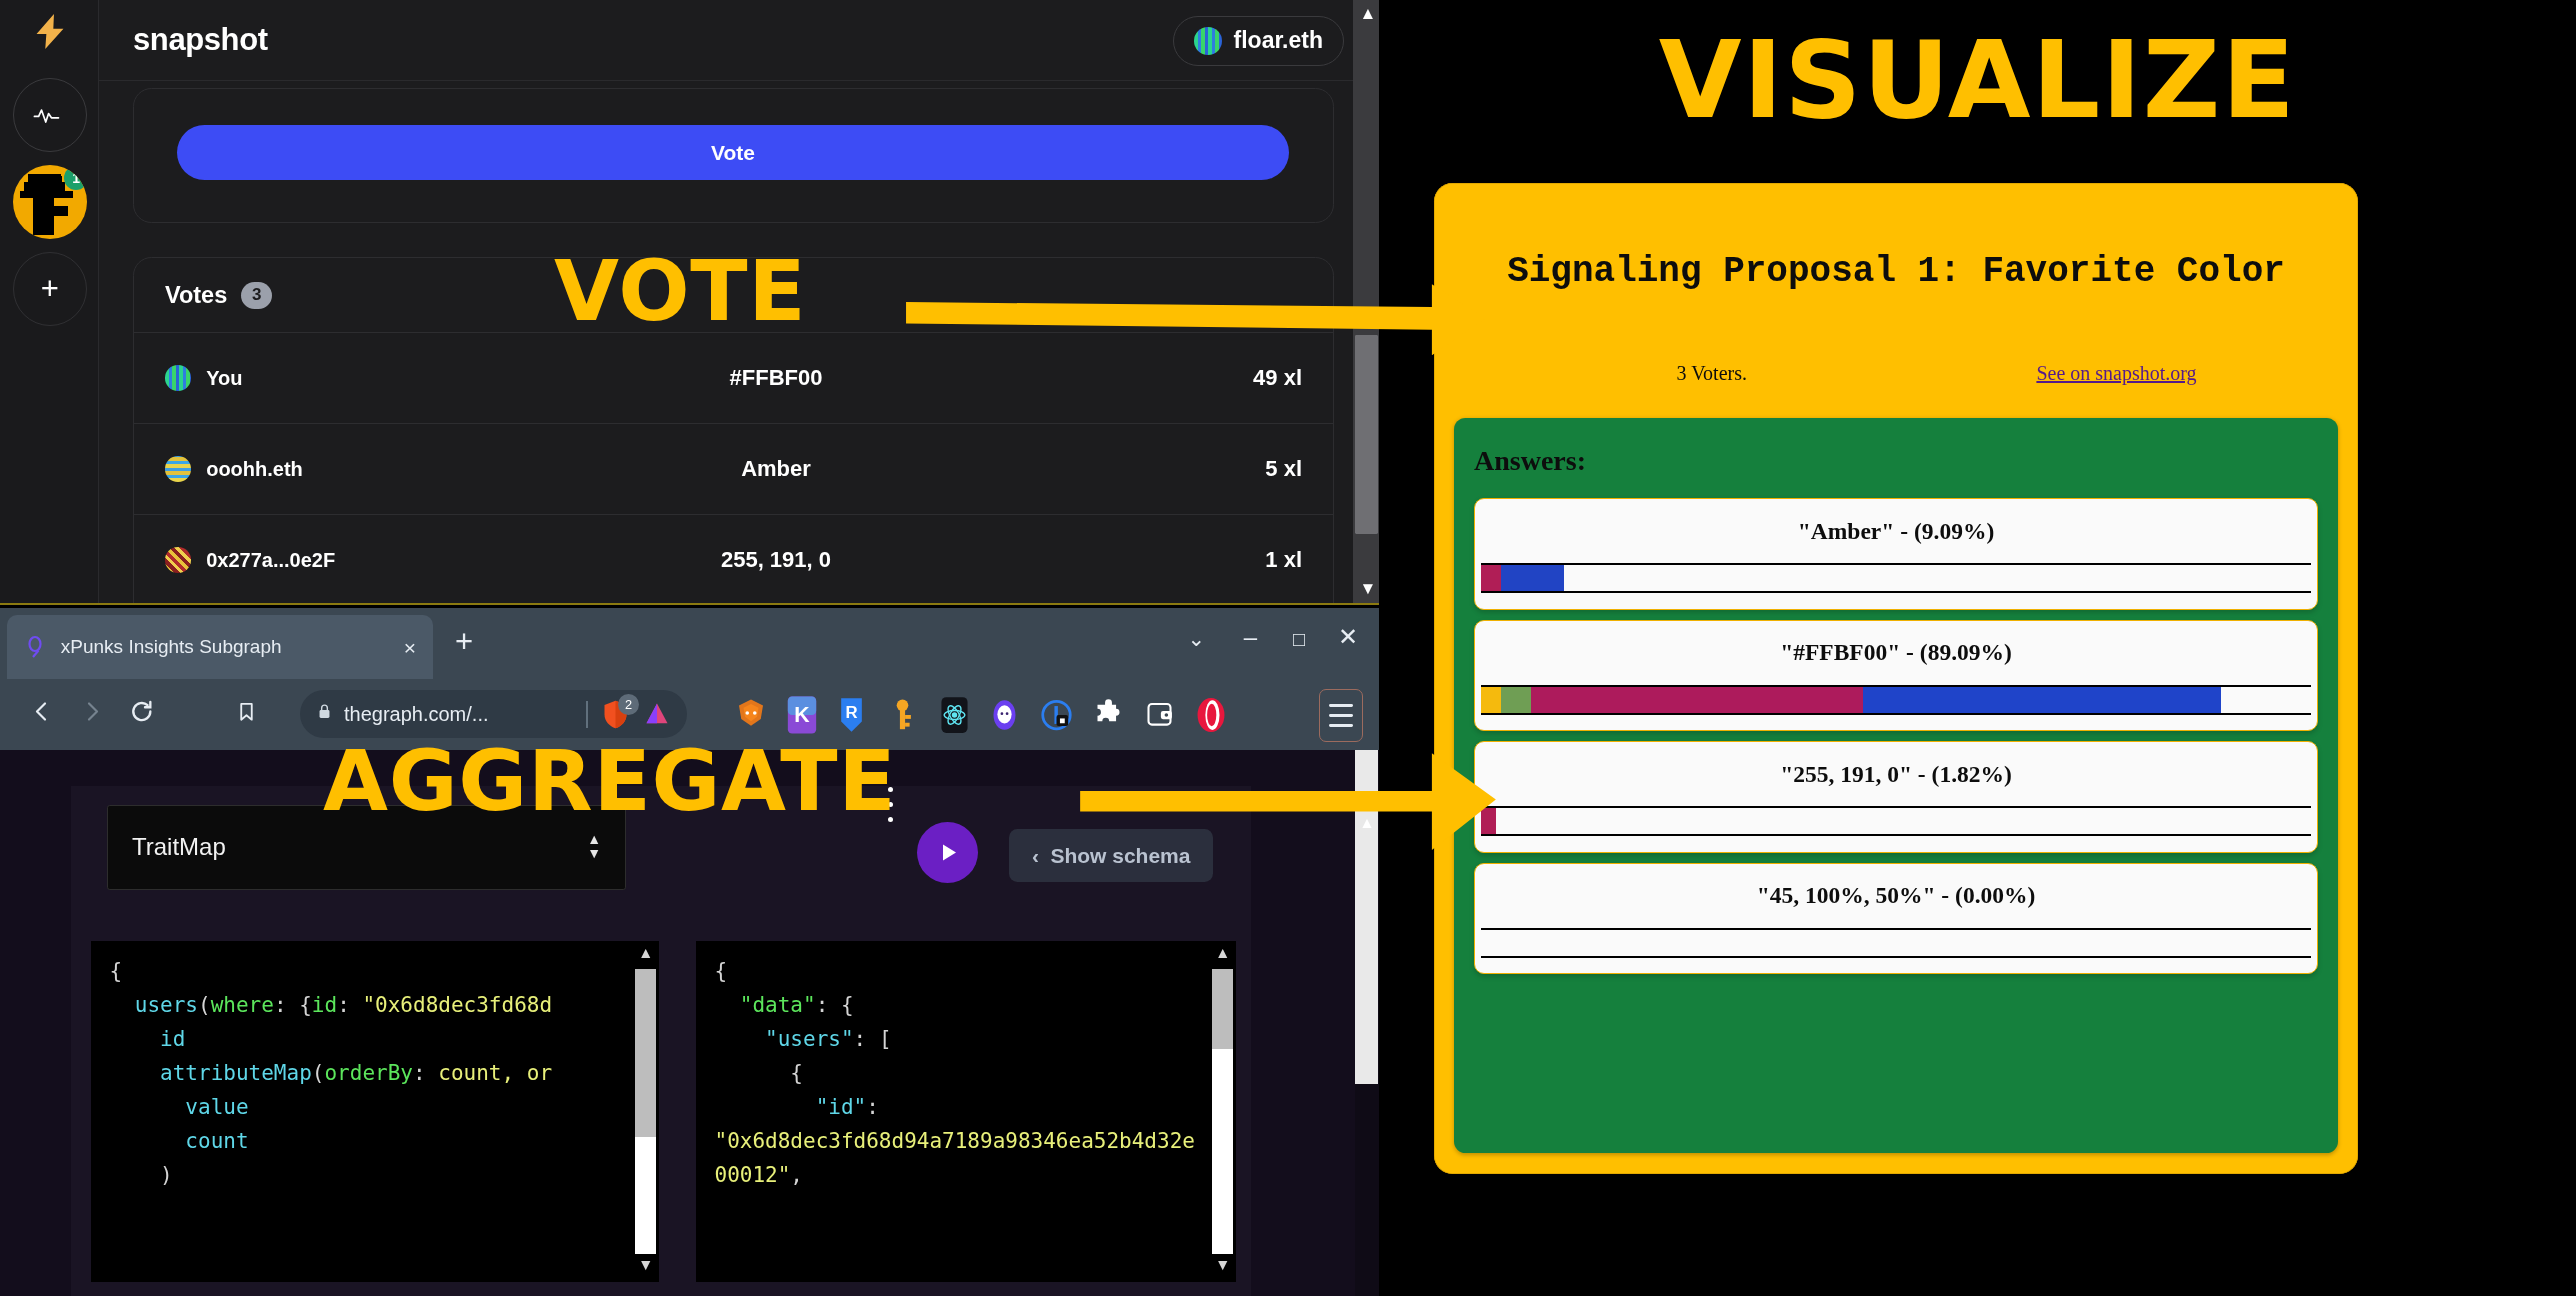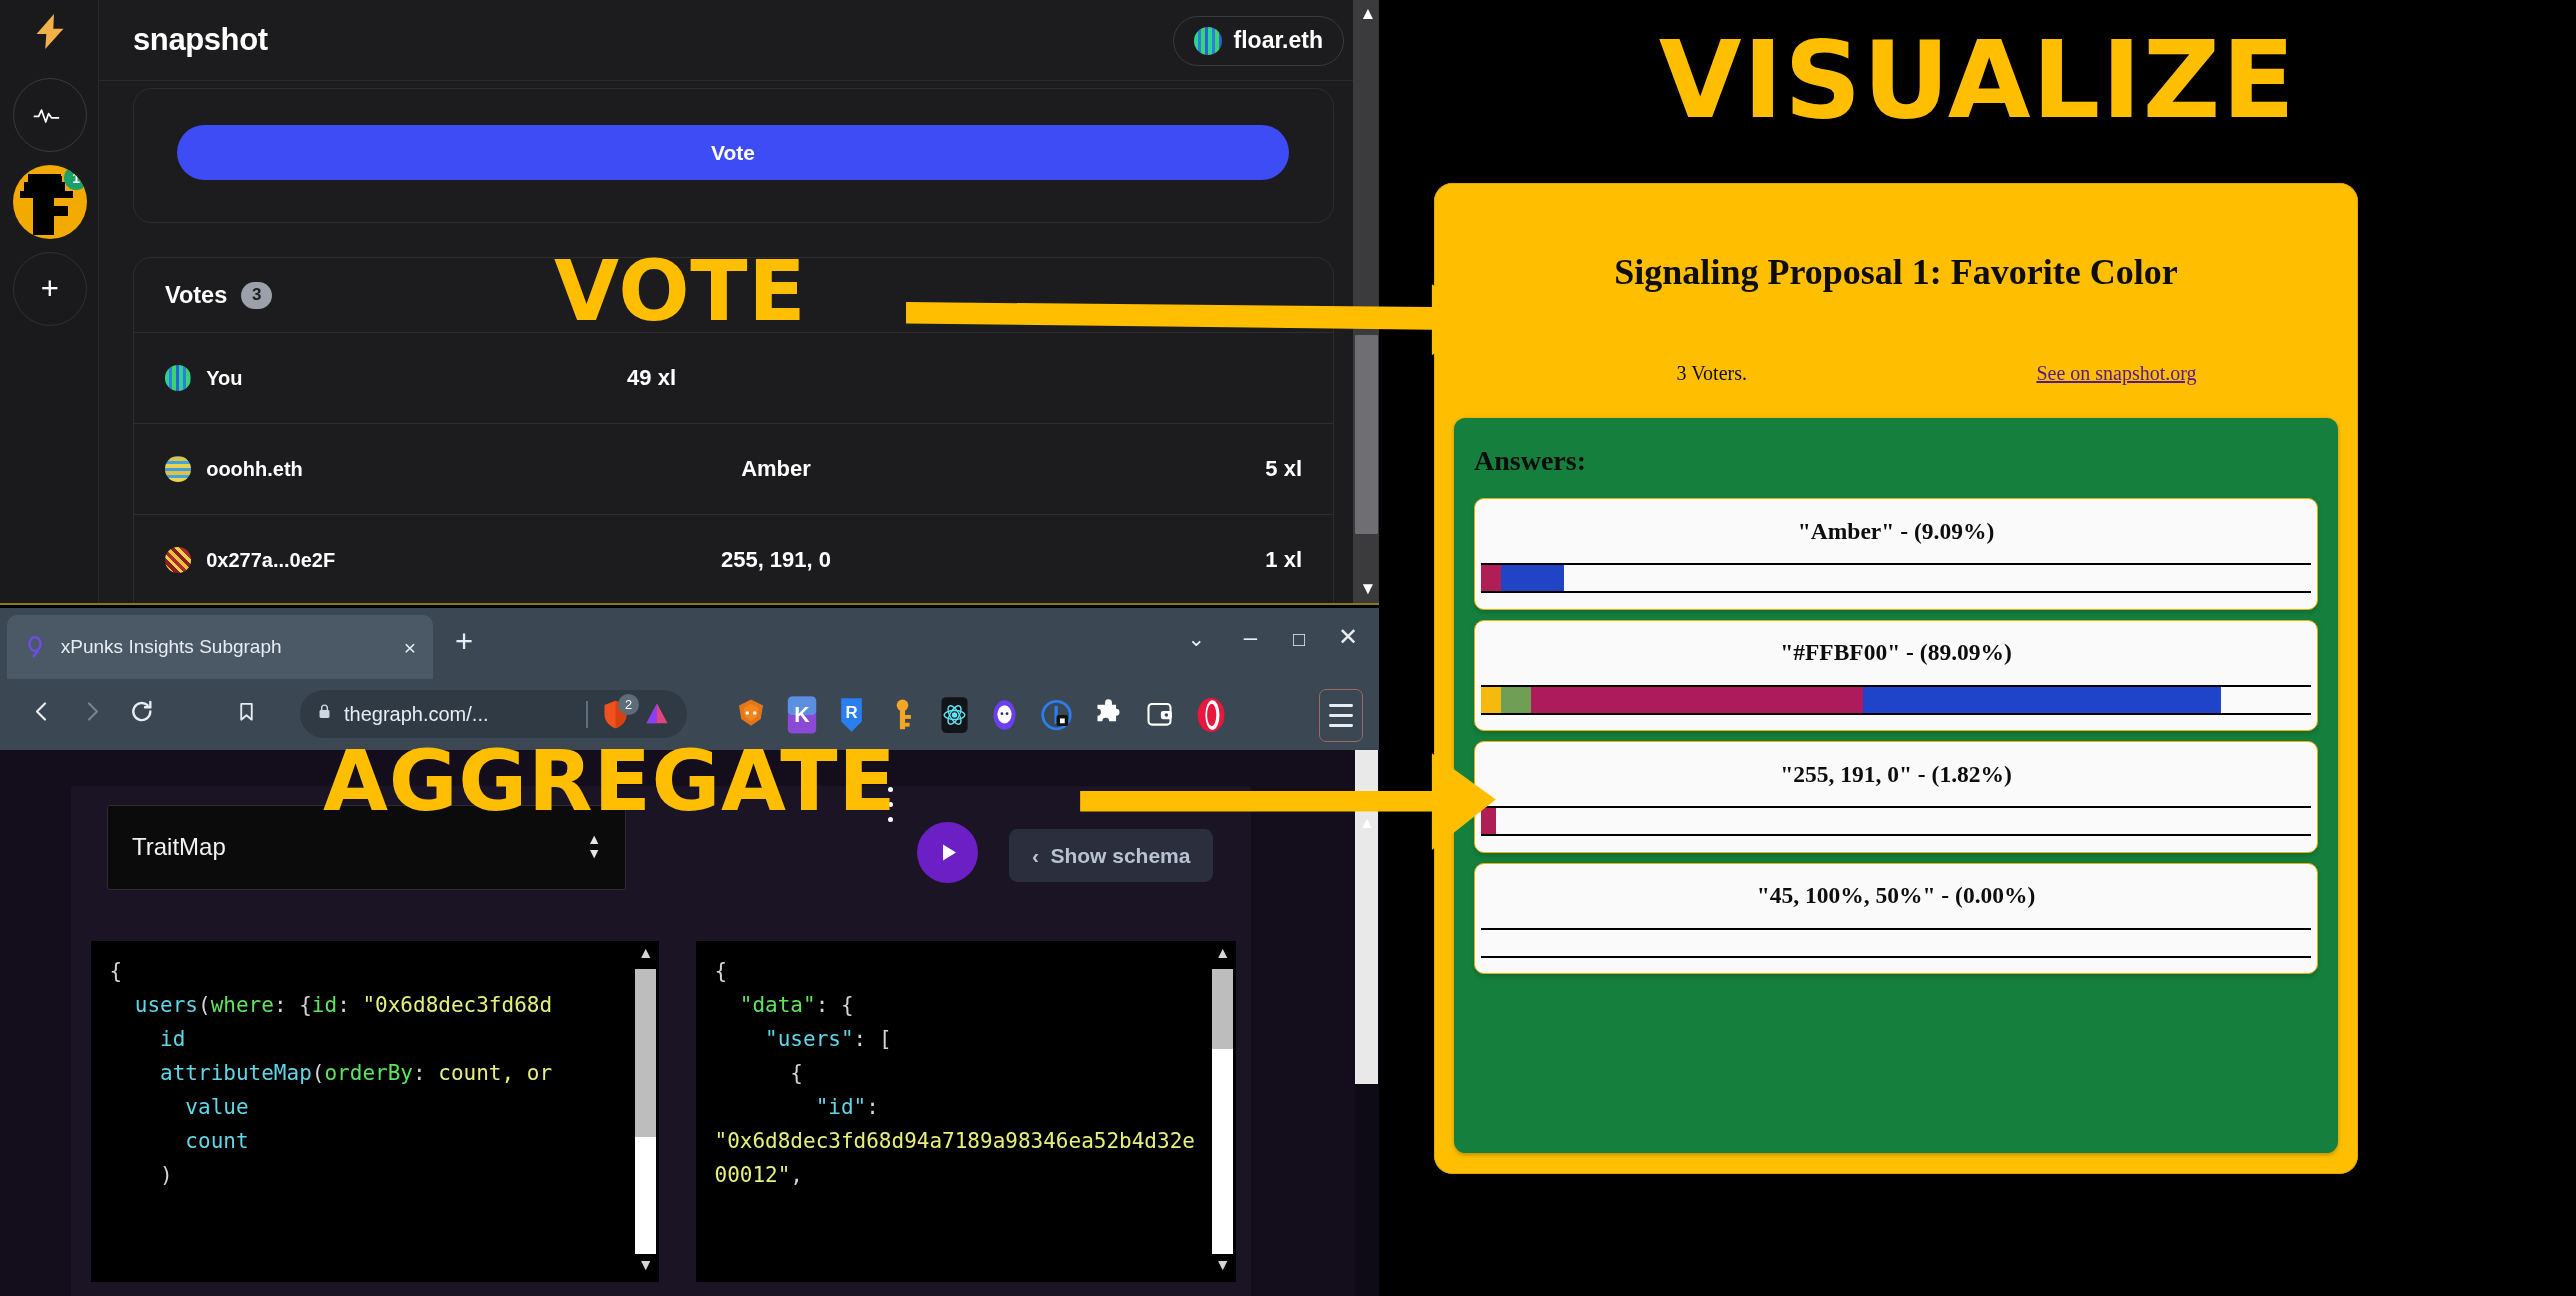--- a/index.html
+++ b/index.html
@@ -232,21 +232,21 @@
     color:#FFBF00; font-size:107px; font-weight:800; letter-spacing:1.4px;
     font-family:"DejaVu Sans", sans-serif;
   }
   #proposal-card{
     position:absolute; left:55px; top:183px; width:924px; height:991px;
     background:#FFBF00; border-radius:18.5px; box-shadow:0 0 0 0.7px #d9a100 inset;
   }
   #proposal-title{
     position:absolute; left:0; top:68px; width:924px; text-align:center;
     color:#0d0d0d; font-size:36px; font-weight:700;
-    font-family:Liberation Serif, serif;
+    font-family:Liberation Mono, monospace;
   }
   #voters-count{
     position:absolute; left:78px; top:179px; width:235px; text-align:right;
     color:#0d0d0d; font-size:20px; font-family:"Liberation Serif", serif;
   }
   #snapshot-link{
     position:absolute; right:78px; top:179px; width:327px; text-align:center;
     color:#551a8b; font-size:20px; text-decoration:underline;
     font-family:"Liberation Serif", serif;
   }
@@ -327,20 +327,21 @@
         <div id="votes-head">
           <span id="votes-head-label">Votes</span>
           <span id="votes-count">3</span>
         </div>
 
         <div class="vote-row">
           <div class="vote-who">
             <span class="avatar av-you"></span>
             <span>You</span>
           </div>
+          <div class="vote-choice">#FFBF00</div>
           <div class="vote-power">49 xl</div>
         </div>
 
         <div class="vote-row">
           <div class="vote-who">
             <span class="avatar av-ooohh"></span>
             <span>ooohh.eth</span>
           </div>
           <div class="vote-choice">Amber</div>
           <div class="vote-power">5 xl</div>

